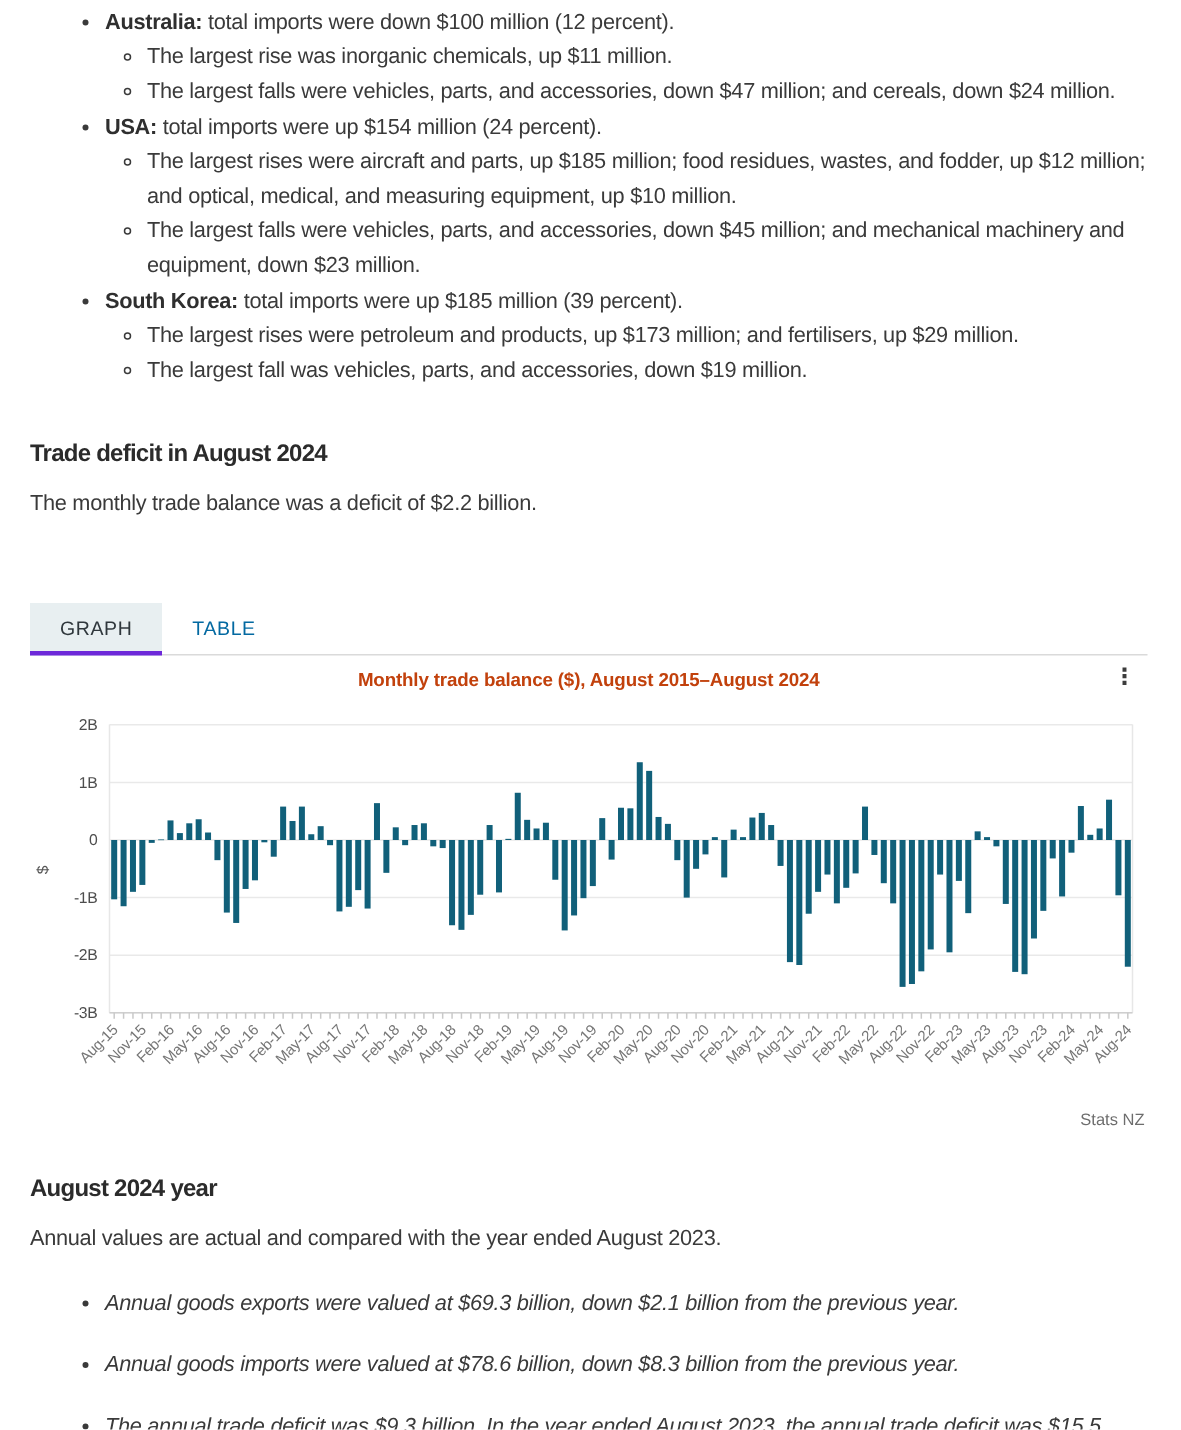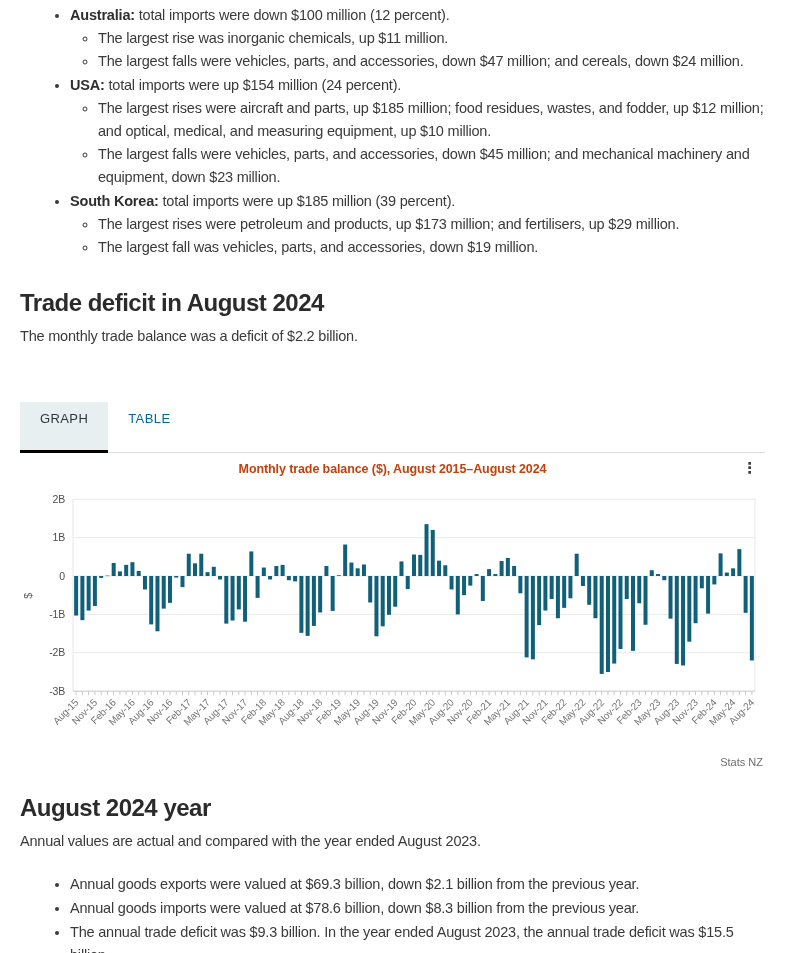--- a/index.html
+++ b/index.html
@@ -17,48 +17,48 @@
   
   ul.top-list { margin: 4px 0 0; padding-left: 50px; }
   ul.top-list > li { line-height: 23px; margin-top: 1px; }
   ul.top-list ul { margin: 0; padding-left: 28px; list-style-type: circle; }
   ul.top-list ul > li { line-height: 23px; }
   li::marker { color: #3a3a3a; }
   .lead { font-weight: bold; color: #2f2f2f; }
 
   h2 {
     font-weight: 700; color: #2b2b2b; letter-spacing: -0.5px;
-    font-size: 24px; line-height: 28px; margin: 0;
+    font-size: 16px; line-height: 28px; margin: 0;
   }
   h2.deficit-heading { margin-top: 30px; }
   h2.year-heading { margin-top: 26px; }
   p.body-para { margin: 8px 0 0; line-height: 23px; }
 
   
   .tabs { margin-top: 54px; display: flex; position: relative; }
   .tabs::after { content:""; position:absolute; left:0; right:0; bottom:0; height:1px; background:#dadada; }
   .tab {
     font-size: 13px; letter-spacing: 0.4px; cursor: pointer;
     padding: 9px 20px 11px; position: relative; z-index: 1;
   }
   .tab.active {
     background: #e8eff1; color: #2f373c;
-    padding-bottom: 24px; border-bottom: 3px solid #000000;
+    padding-bottom: 8px; border-bottom: 3px solid #6d28d9;
   }
   .tab.inactive { color: #0369a1; }
 
   
   .chart-card { position: relative; padding-top: 9px; }
   .chart-title { text-align: center; font-size: 12.5px; font-weight: bold; color: #c2410c; letter-spacing: -0.1px; }
   .kebab { position: absolute; right: 8px; top: 8px; font-size: 15px; font-weight: bold; color: #3c3c3c; cursor: pointer; line-height: 14px; }
   .chart-svg-wrap { margin-top: 6px; }
   .source { text-align: right; font-size: 11px; color: #6d6d6d; letter-spacing: 0; margin: 16px 2px 0; }
 
   ul.year-list { margin: 20px 0 0; padding-left: 50px; }
-  ul.year-list > li { line-height: 23px; margin-top: 1px; }
+  ul.year-list > li { line-height: 23px; margin-top: 18px; font-style: italic; }
 </style>
 </head>
 <body>
 
 <div class="page">
 
   <ul class="top-list">
       <li><span class="lead">Australia:</span> total imports were down $100 million (12 percent).<ul>
           <li>The largest rise was inorganic chemicals, up $11 million.</li>
           <li>The largest falls were vehicles, parts, and accessories, down $47 million; and cereals, down $24 million.</li>

